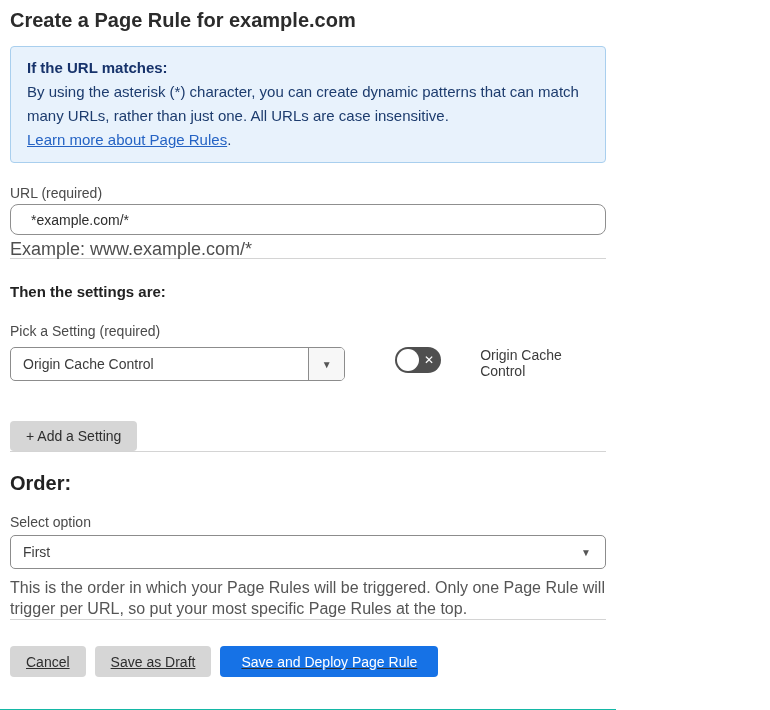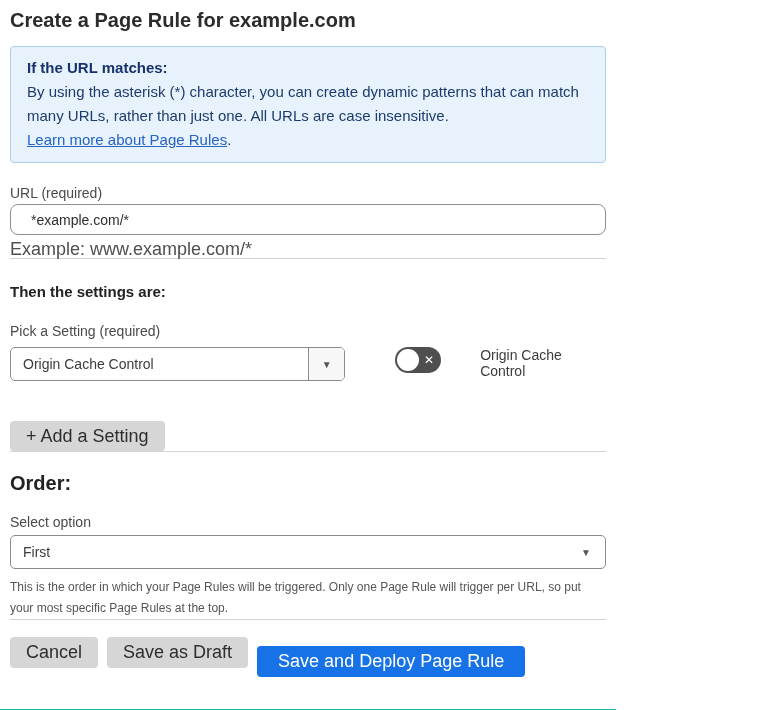--- a/index.html
+++ b/index.html
@@ -155,21 +155,21 @@
     color:#3c3c3c;
   }
   
   .btn {
     display:inline-flex;
     align-items:center;
     justify-content:center;
     height:31px;
     border:none;
     border-radius:4px;
-    font-size:18px;
+    font-size:14px;
     font-family:"Liberation Sans", sans-serif;
     cursor:pointer;
     padding:0 16px;
   }
   .btn-gray { background:#d6d6d6; color:#2e2e2e; }
   .btn-blue { background:#1672e6; color:#ffffff; padding:0 21px; }
   .add-setting-btn { margin-top:40px; height:30px; }
   
   .order-select {
     margin-top:4px;
@@ -182,28 +182,29 @@
     align-items:center;
     padding:0 14px 0 12px;
     font-size:14px;
     color:#3c3c3c;
     cursor:pointer;
   }
   .order-select .grow { flex:1; }
   .order-caret { color:#555; font-size:10px; }
   .order-helper {
     margin-top:8px;
-    font-size:12px;
+    font-size:16px;
     line-height:21px;
     color:#555;
   }
   .footer-actions {
     margin-top:17px;
     display:flex;
-    align-items:flex-start;
+    align-items:flex-end;
+    text-decoration:underline;
   }
   .footer-actions .btn + .btn { margin-left:9px; }
   .footer-actions .btn-blue { margin-left:12px;margin-top:9px; }
 </style>
 </head>
 <body>
 
 <div class="page">
 
   <h1 class="page-title">Create a Page Rule for example.com</h1>

